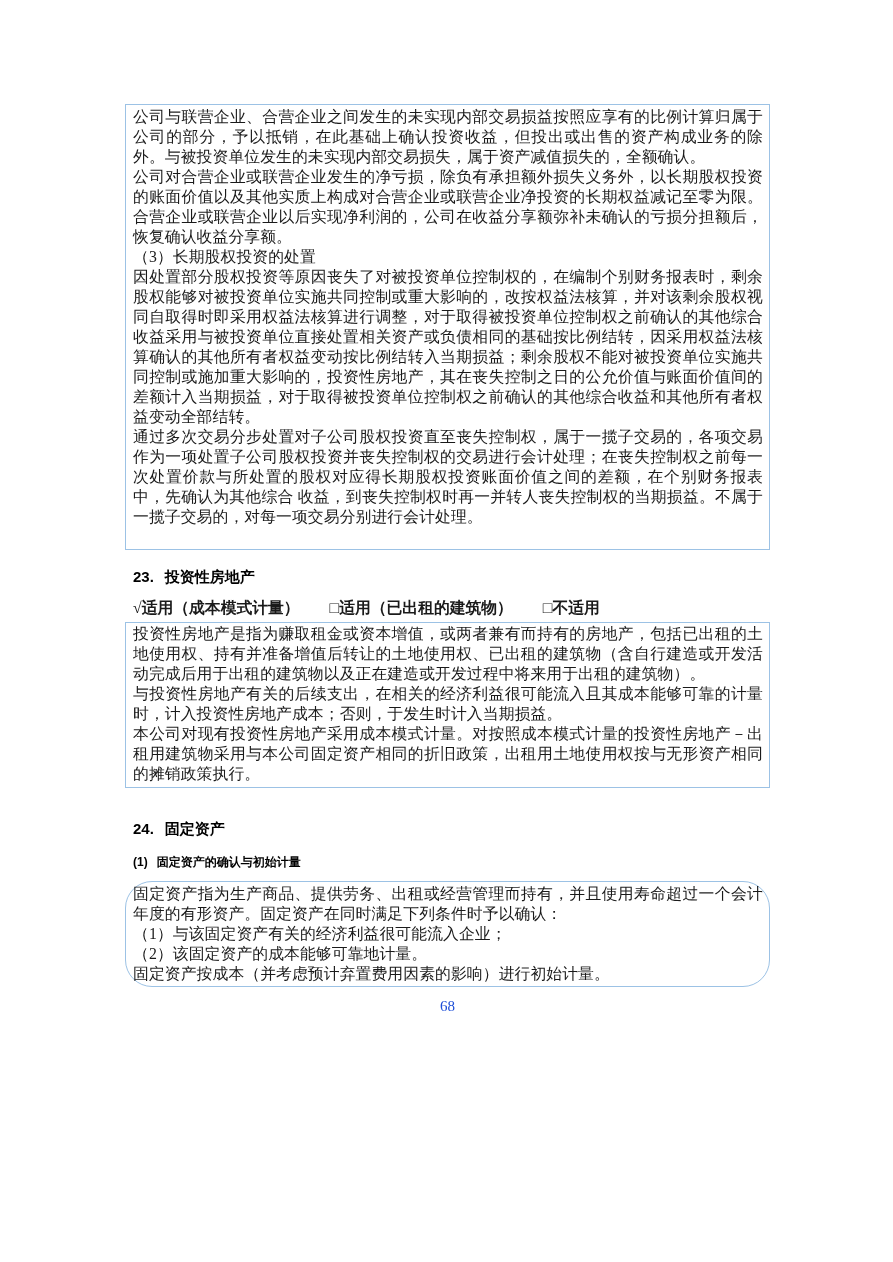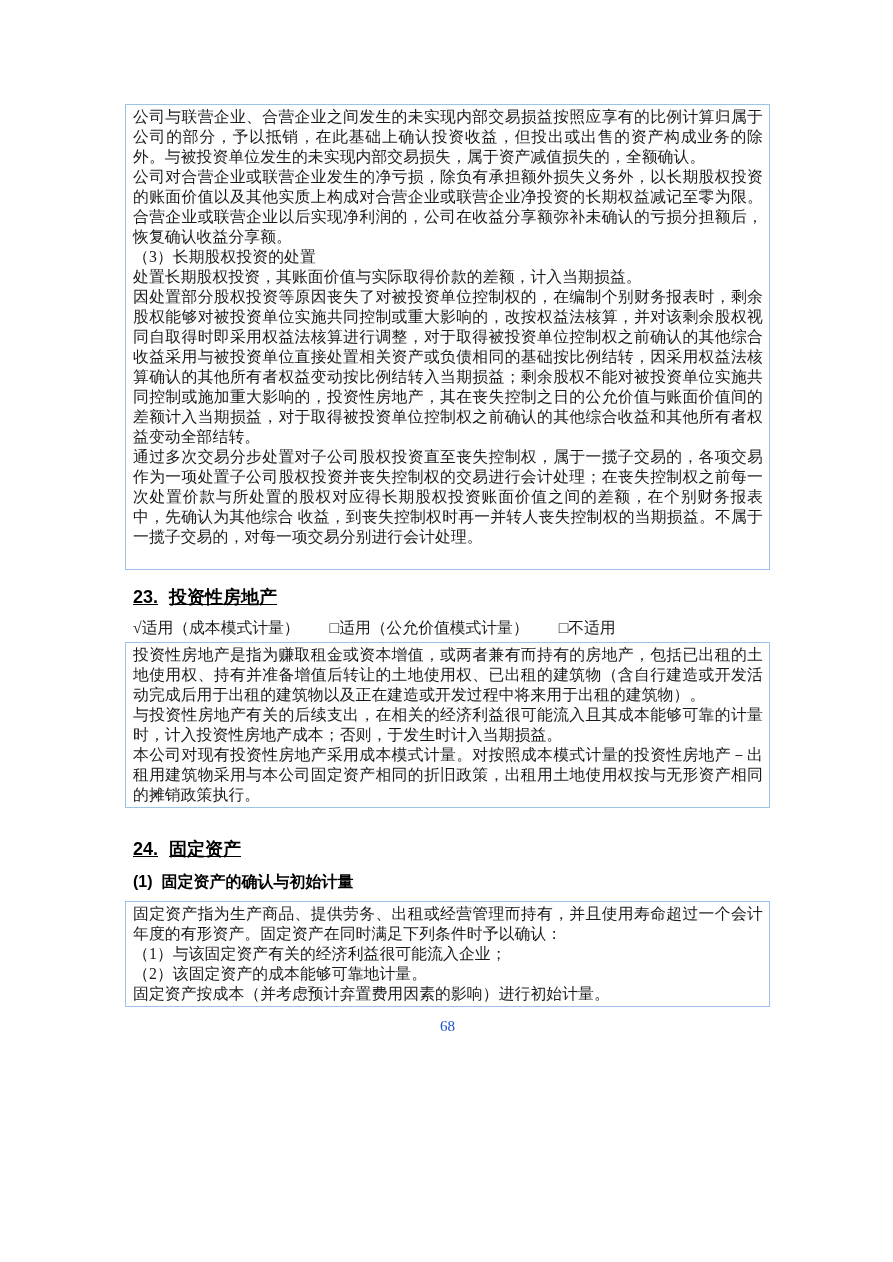--- a/index.html
+++ b/index.html
@@ -29,75 +29,73 @@
     line-height: 20px;
     text-align: justify;
     letter-spacing: 0.1px;
   }
   .textbox p { margin: 0; }
   #equity-box { padding-bottom: 22px; }
   .sec-heading {
     margin: 17px 0 0 8px;
     font-family: "Liberation Sans", "DejaVu Sans", sans-serif;
     font-weight: 700;
-    font-size: 18px;
+    font-size: 15px;
     color: #000000;
     line-height: 20px;
-    text-decoration: underline;
   }
   .sec-num { margin-right: 11px; }
   .sub-heading {
     margin: 13px 0 0 8px;
     font-family: "Liberation Sans", "DejaVu Sans", sans-serif;
     font-weight: 700;
-    font-size: 16px;
+    font-size: 12px;
     color: #000000;
     line-height: 20px;
   }
   .sub-num { margin-right: 9px; }
   .apply-row {
     margin: 11px 0 4px 8px;
     font-size: 15.8px;
     line-height: 20px;
     color: #1a1a1a;
   }
-  .apply-option { margin-right: 26px; white-space: nowrap; }
+  .apply-option { margin-right: 26px; white-space: nowrap; font-weight: bold; }
   .apply-option:last-child { margin-right: 0; }
-  .mt-box2 { margin-top: 3px; }
+  .mt-box2 { margin-top: 3px; font-family: Liberation Mono, monospace; }
   .mt-sec24 { margin-top: 31px; }
-  .mt-box3 { margin-top: 9px; }
+  .mt-box3 { margin-top: 9px; border-radius: 27px; }
   .page-footer {
     margin-top: 11px;
     text-align: center;
     font-size: 15px;
     color: #1d4ed8;
   }
 </style>
 </head>
 <body>
 
 <div class="page">
   <div class="content">
 
     <div class="textbox" id="equity-box">
       <p>公司与联营企业、合营企业之间发生的未实现内部交易损益按照应享有的比例计算归属于公司的部分，予以抵销，在此基础上确认投资收益，但投出或出售的资产构成业务的除外。与被投资单位发生的未实现内部交易损失，属于资产减值损失的，全额确认。</p>
       <p>公司对合营企业或联营企业发生的净亏损，除负有承担额外损失义务外，以长期股权投资的账面价值以及其他实质上构成对合营企业或联营企业净投资的长期权益减记至零为限。合营企业或联营企业以后实现净利润的，公司在收益分享额弥补未确认的亏损分担额后，恢复确认收益分享额。</p>
       <p>（3）长期股权投资的处置</p>
-      <p>处置长期股权投资，其账面价值与实际取得价款的差额，计入当期损益。</p>
       <p>因处置部分股权投资等原因丧失了对被投资单位控制权的，在编制个别财务报表时，剩余股权能够对被投资单位实施共同控制或重大影响的，改按权益法核算，并对该剩余股权视同自取得时即采用权益法核算进行调整，对于取得被投资单位控制权之前确认的其他综合收益采用与被投资单位直接处置相关资产或负债相同的基础按比例结转，因采用权益法核算确认的其他所有者权益变动按比例结转入当期损益；剩余股权不能对被投资单位实施共同控制或施加重大影响的，投资性房地产，其在丧失控制之日的公允价值与账面价值间的差额计入当期损益，对于取得被投资单位控制权之前确认的其他综合收益和其他所有者权益变动全部结转。</p>
       <p>通过多次交易分步处置对子公司股权投资直至丧失控制权，属于一揽子交易的，各项交易作为一项处置子公司股权投资并丧失控制权的交易进行会计处理；在丧失控制权之前每一次处置价款与所处置的股权对应得长期股权投资账面价值之间的差额，在个别财务报表中，先确认为其他综合 收益，到丧失控制权时再一并转人丧失控制权的当期损益。不属于一揽子交易的，对每一项交易分别进行会计处理。</p>
     </div>
 
     <h2 class="sec-heading">
       <span class="sec-num">23.</span><span>投资性房地产</span>
     </h2>
 
     <div class="apply-row">
       <span class="apply-option"><span>√</span><span>适用（成本模式计量）</span></span>
-      <span class="apply-option"><span>□</span><span>适用（公允价值模式计量）</span></span>
+      <span class="apply-option"><span>□</span><span>适用（已出租的建筑物）</span></span>
       <span class="apply-option"><span>□</span><span>不适用</span></span>
     </div>
 
     <div class="textbox mt-box2">
       <p>投资性房地产是指为赚取租金或资本增值，或两者兼有而持有的房地产，包括已出租的土地使用权、持有并准备增值后转让的土地使用权、已出租的建筑物（含自行建造或开发活动完成后用于出租的建筑物以及正在建造或开发过程中将来用于出租的建筑物）。</p>
       <p>与投资性房地产有关的后续支出，在相关的经济利益很可能流入且其成本能够可靠的计量时，计入投资性房地产成本；否则，于发生时计入当期损益。</p>
       <p>本公司对现有投资性房地产采用成本模式计量。对按照成本模式计量的投资性房地产－出租用建筑物采用与本公司固定资产相同的折旧政策，出租用土地使用权按与无形资产相同的摊销政策执行。</p>
     </div>
 
     <h2 class="sec-heading mt-sec24">

